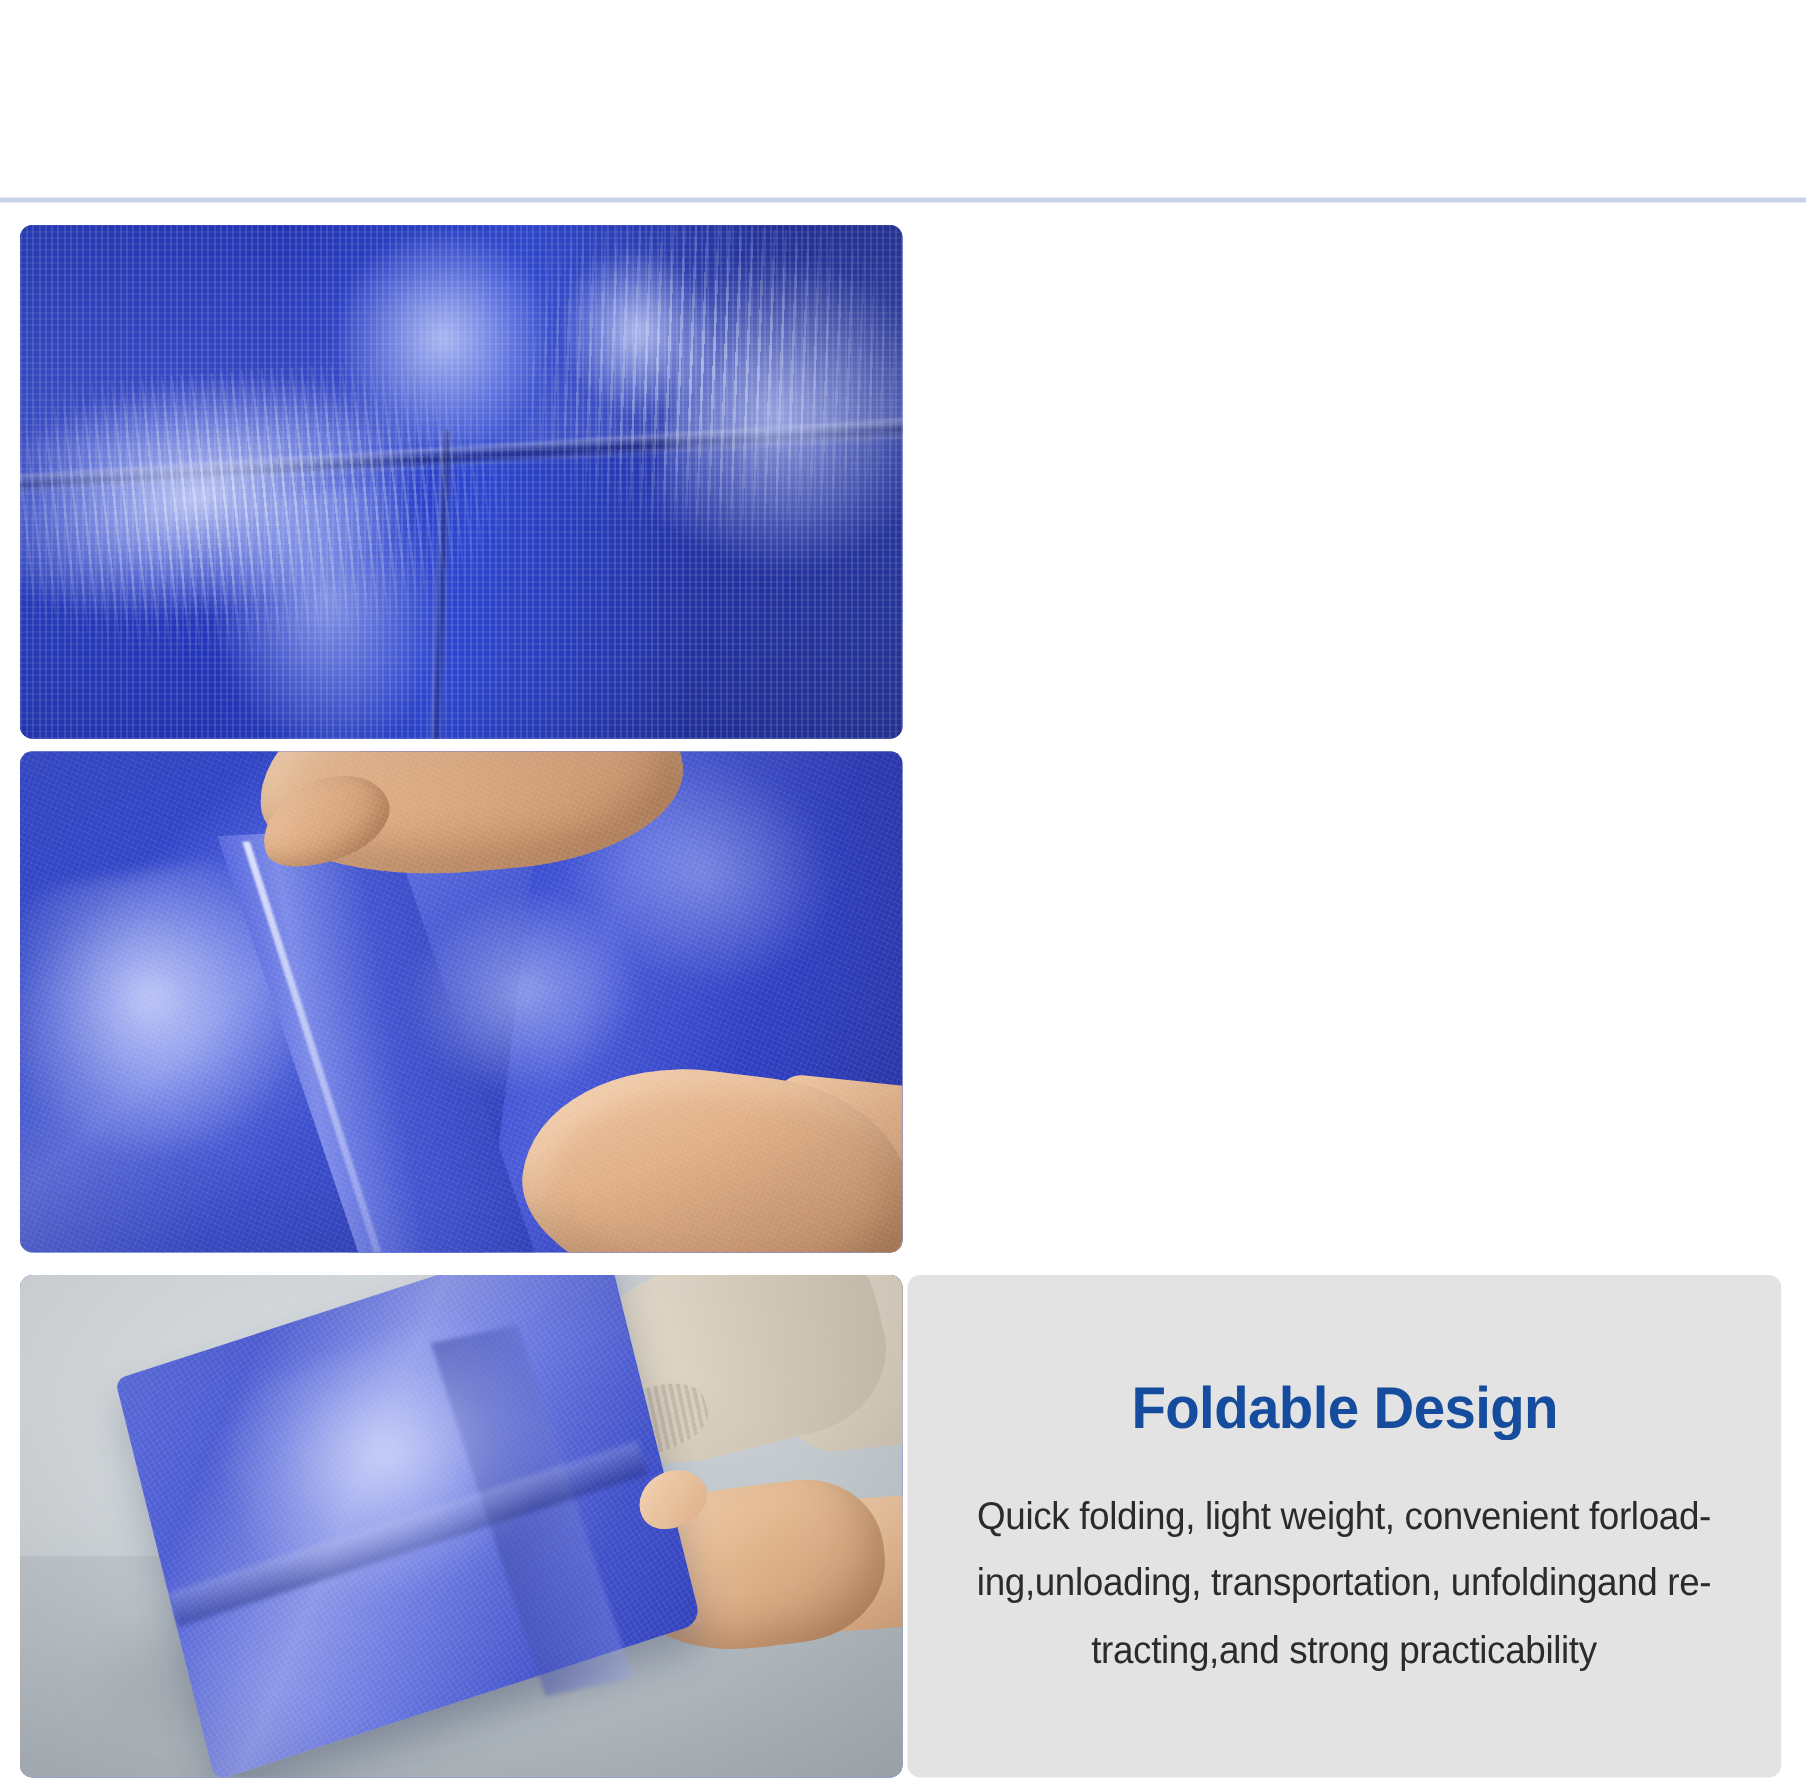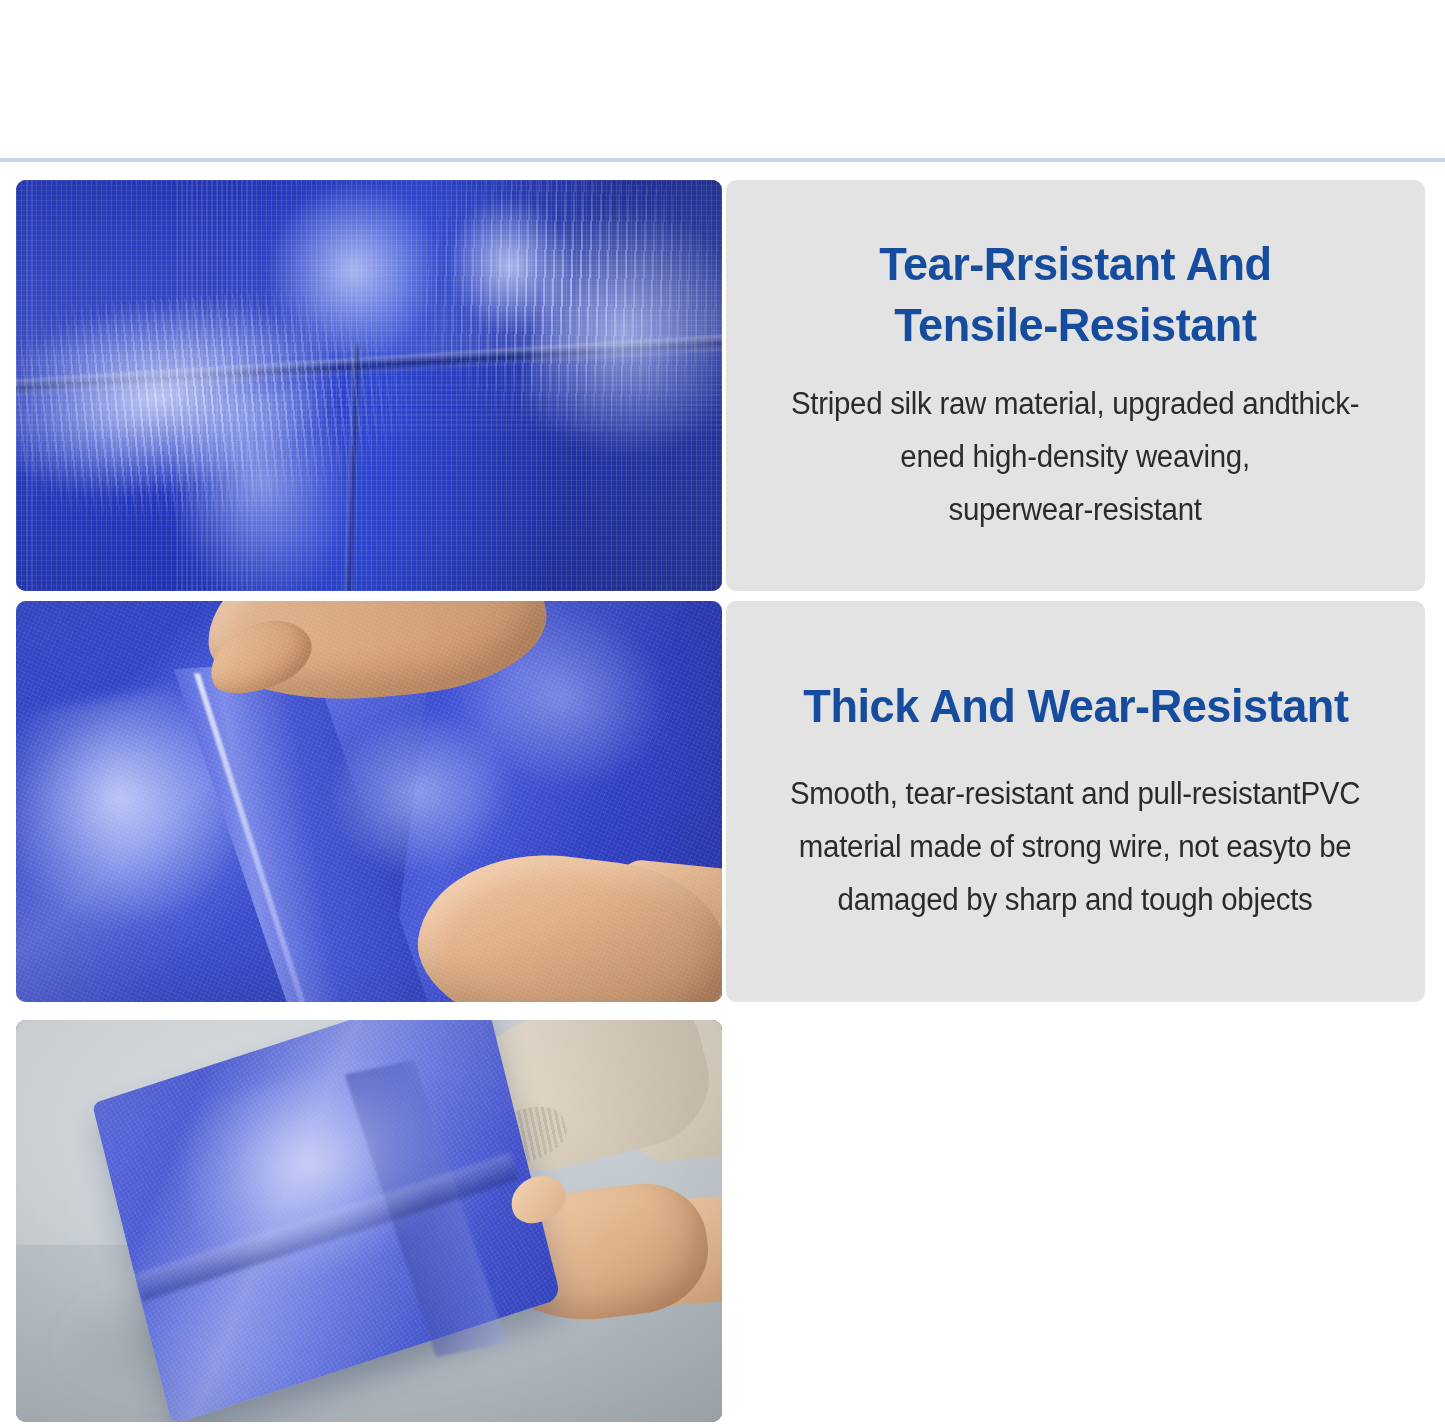--- a/index.html
+++ b/index.html
@@ -448,27 +448,20 @@
       <div class="tarp1"></div>
       <div class="weave"></div>
       <div class="streaks"></div>
       <div class="streaks2"></div>
       <div class="sheen-a"></div>
       <div class="sheen-b"></div>
       <div class="sheen-c"></div>
       <div class="sheen-d"></div>
       <div class="sheen-e"></div>
       <div class="vignette"></div>
-    </div>
-    <div class="textpanel">
-      <div class="feature-title">Tear-Rrsistant And
-Tensile-Resistant</div>
-      <div class="feature-body">Striped silk raw material, upgraded andthick-
-ened high-density weaving,
-superwear-resistant</div>
     </div>
   </div>
 
   <div class="row row-2">
     <div class="photo">
       <div class="scene2">
         <div class="s2-bg"></div>
         <div class="s2-right-sheet"></div>
         <div class="s2-left-sheet"></div>
         <div class="s2-left-hi"></div>
@@ -476,26 +469,20 @@
         <div class="s2-fold-edge"></div>
         <div class="s2-hi-a"></div>
         <div class="s2-hi-b"></div>
         <div class="hand s2-hand-top"></div>
         <div class="hand s2-thumb-top"></div>
         <div class="hand s2-arm-bot"></div>
         <div class="hand s2-hand-bot"></div>
         <div class="s2-weave"></div>
         <div class="vignette"></div>
       </div>
-    </div>
-    <div class="textpanel">
-      <div class="feature-title">Thick And Wear-Resistant</div>
-      <div class="feature-body">Smooth, tear-resistant and pull-resistantPVC
-material made of strong wire, not easyto be
-damaged by sharp and tough objects</div>
     </div>
   </div>
 
   <div class="row row-3">
     <div class="photo">
       <div class="scene3">
         <div class="s3-bg"></div>
         <div class="s3-floor"></div>
         <div class="s3-shadow"></div>
         <div class="s3-hair"></div>
@@ -506,15 +493,21 @@
         <div class="s3-hand"></div>
         <div class="s3-bundle"></div>
         <div class="s3-weave"></div>
         <div class="s3-bundle-edge"></div>
         <div class="s3-bundle-fold"></div>
         <div class="s3-bundle-hi"></div>
         <div class="s3-thumb"></div>
         <div class="vignette"></div>
       </div>
     </div>
+    <div class="textpanel">
+      <div class="feature-title">Foldable Design</div>
+      <div class="feature-body">Quick folding, light weight, convenient forload-
+ing,unloading, transportation, unfoldingand re-
+tracting,and strong practicability</div>
+    </div>
   </div>
 
 </div>
 
 </body></html>

